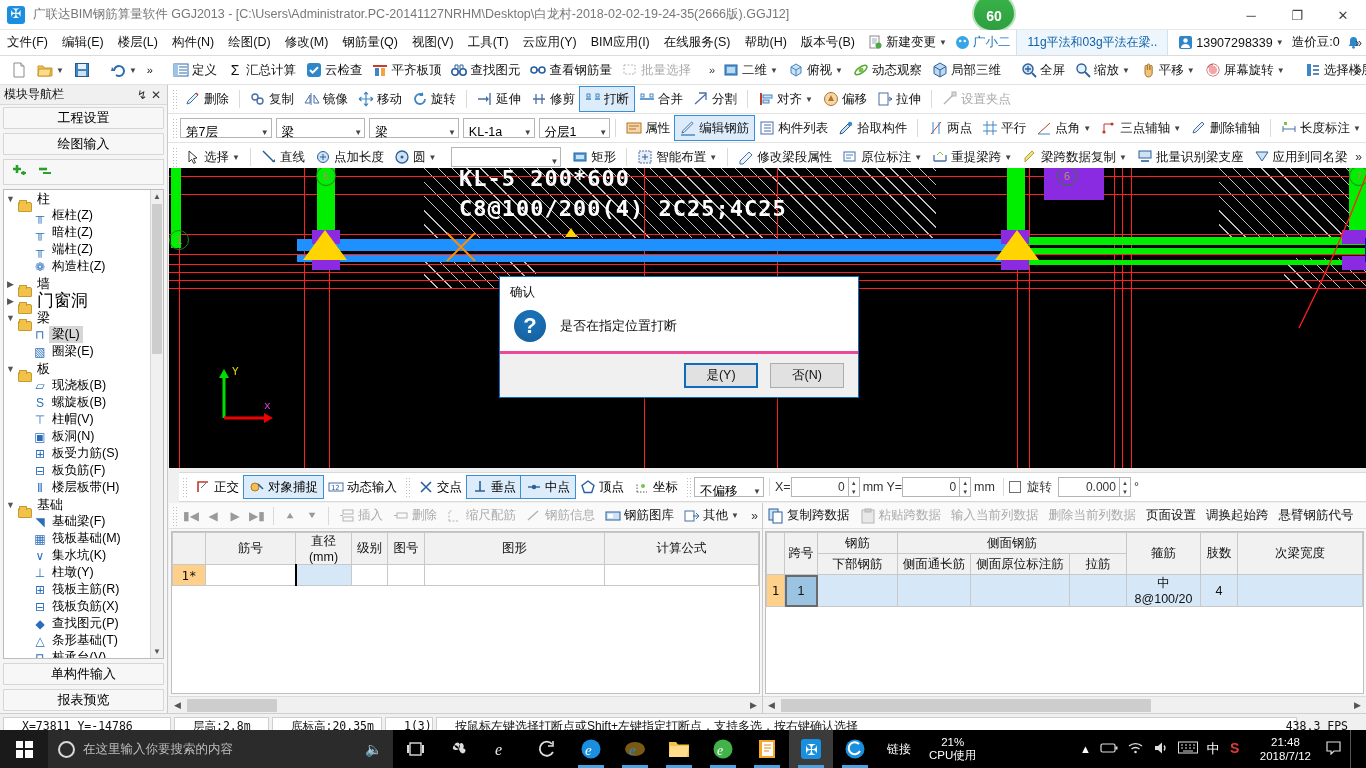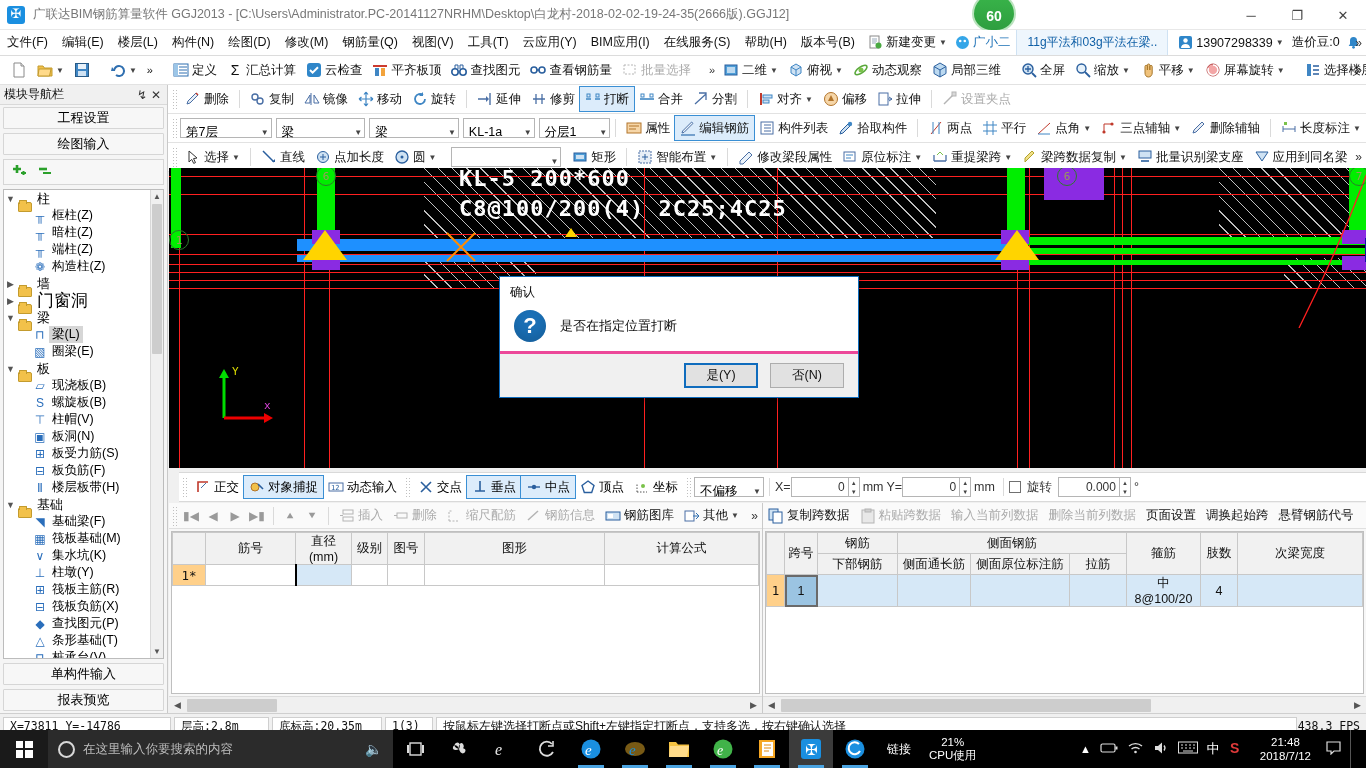--- a/index.html
+++ b/index.html
@@ -228,21 +228,21 @@
   .hs-arrow { width: 17px; text-align: center; color: #555; font-size: 9px; }
   .hs-thumb { position: absolute; height: 13px; background: #cdcdcd; top: 2px; border-radius: 1px; }
 
   
   .statusbar {
     position: absolute; left: 0; right: 0; bottom: 30px; height: 25px;
     background: #f0f0f0; border-top: 1px solid #cfcfcf;
     display: flex; align-items: center; font-size: 12px; color: #111;
   }
   .sb-cell {
-    height: 19px; display: flex; align-items: center; padding: 0 6px;
+    height: 19px; display: flex; align-items: center; padding: 0 18px;
     border: 1px solid #cfcfcf; background: #fff; margin-left: 3px;
     font-family: "DejaVu Sans Mono", monospace; font-size: 11.5px; white-space: nowrap;
   }
   .sb-cell.grow { flex: 1; font-family: "Liberation Sans", sans-serif; font-size: 12px; }
 
   
   .taskbar {
     position: absolute; left: 0; right: 0; bottom: 0; height: 38px; background: #000;
     display: flex; align-items: center; color: #fff;
   }

